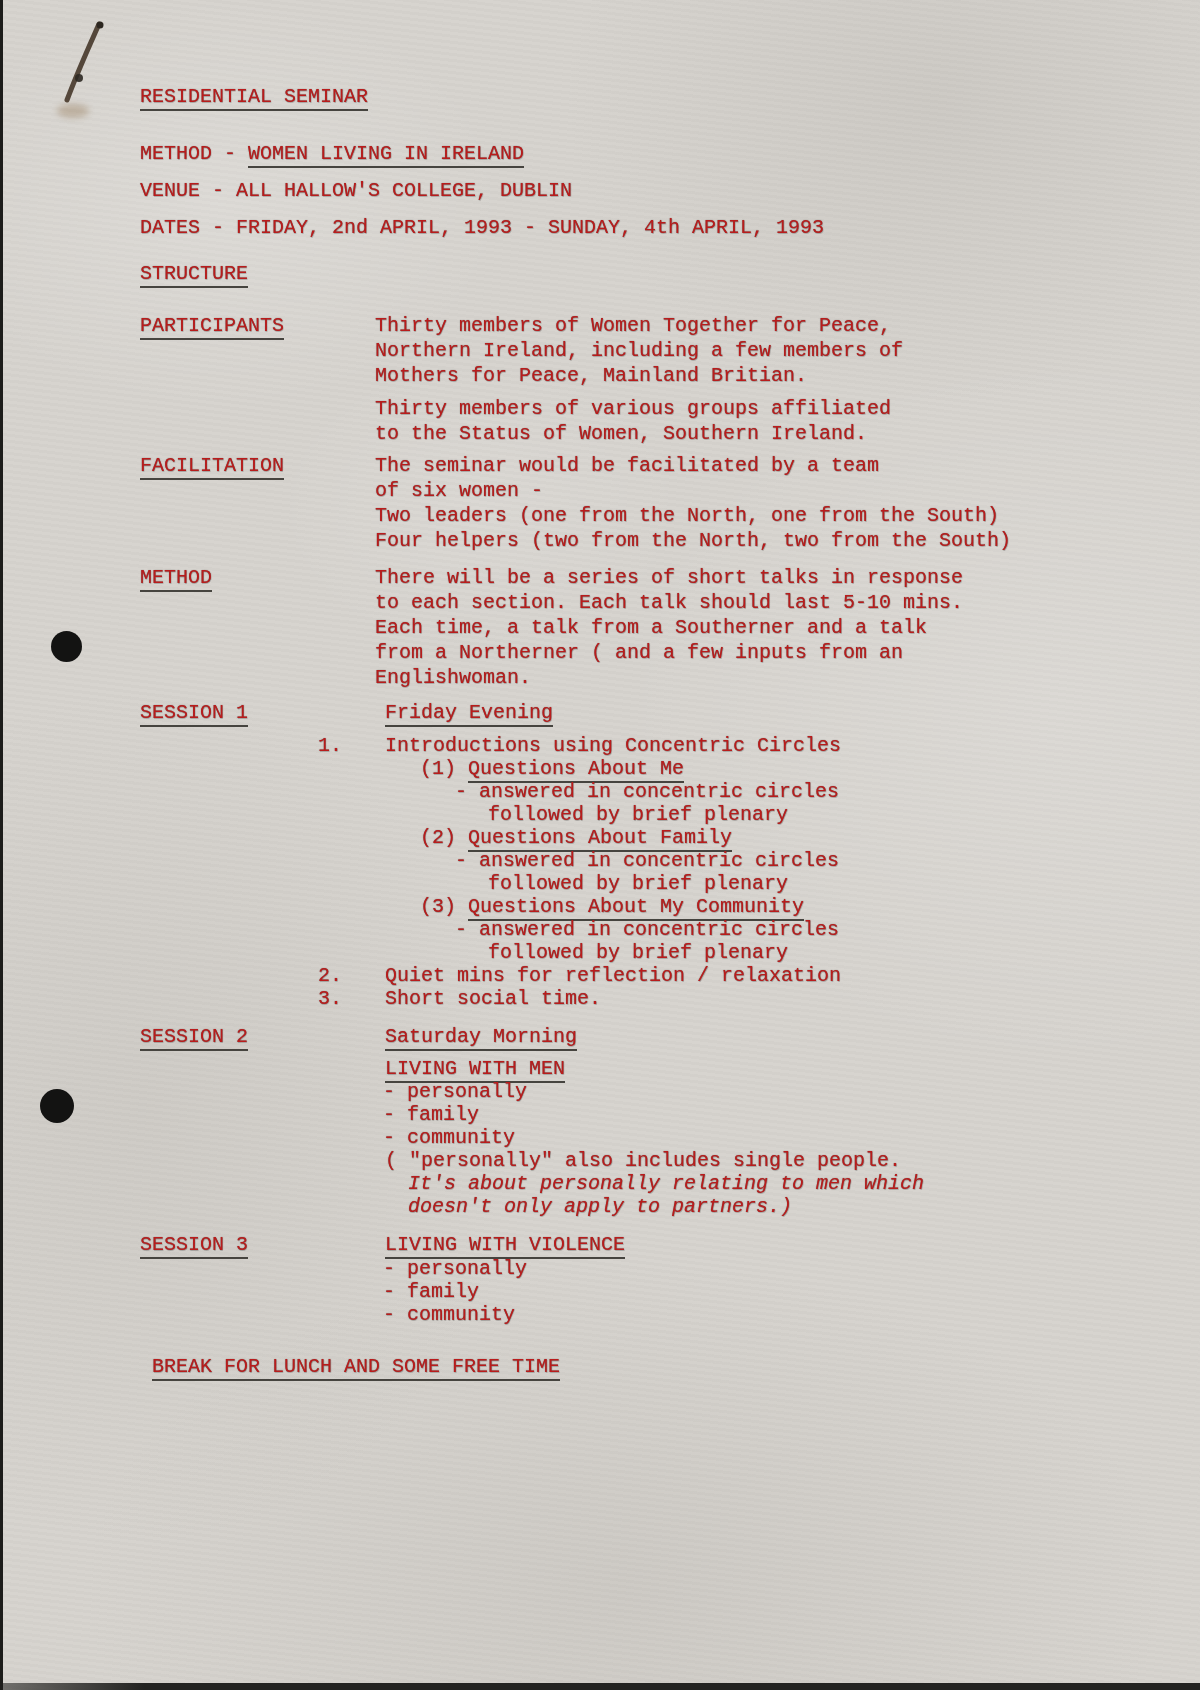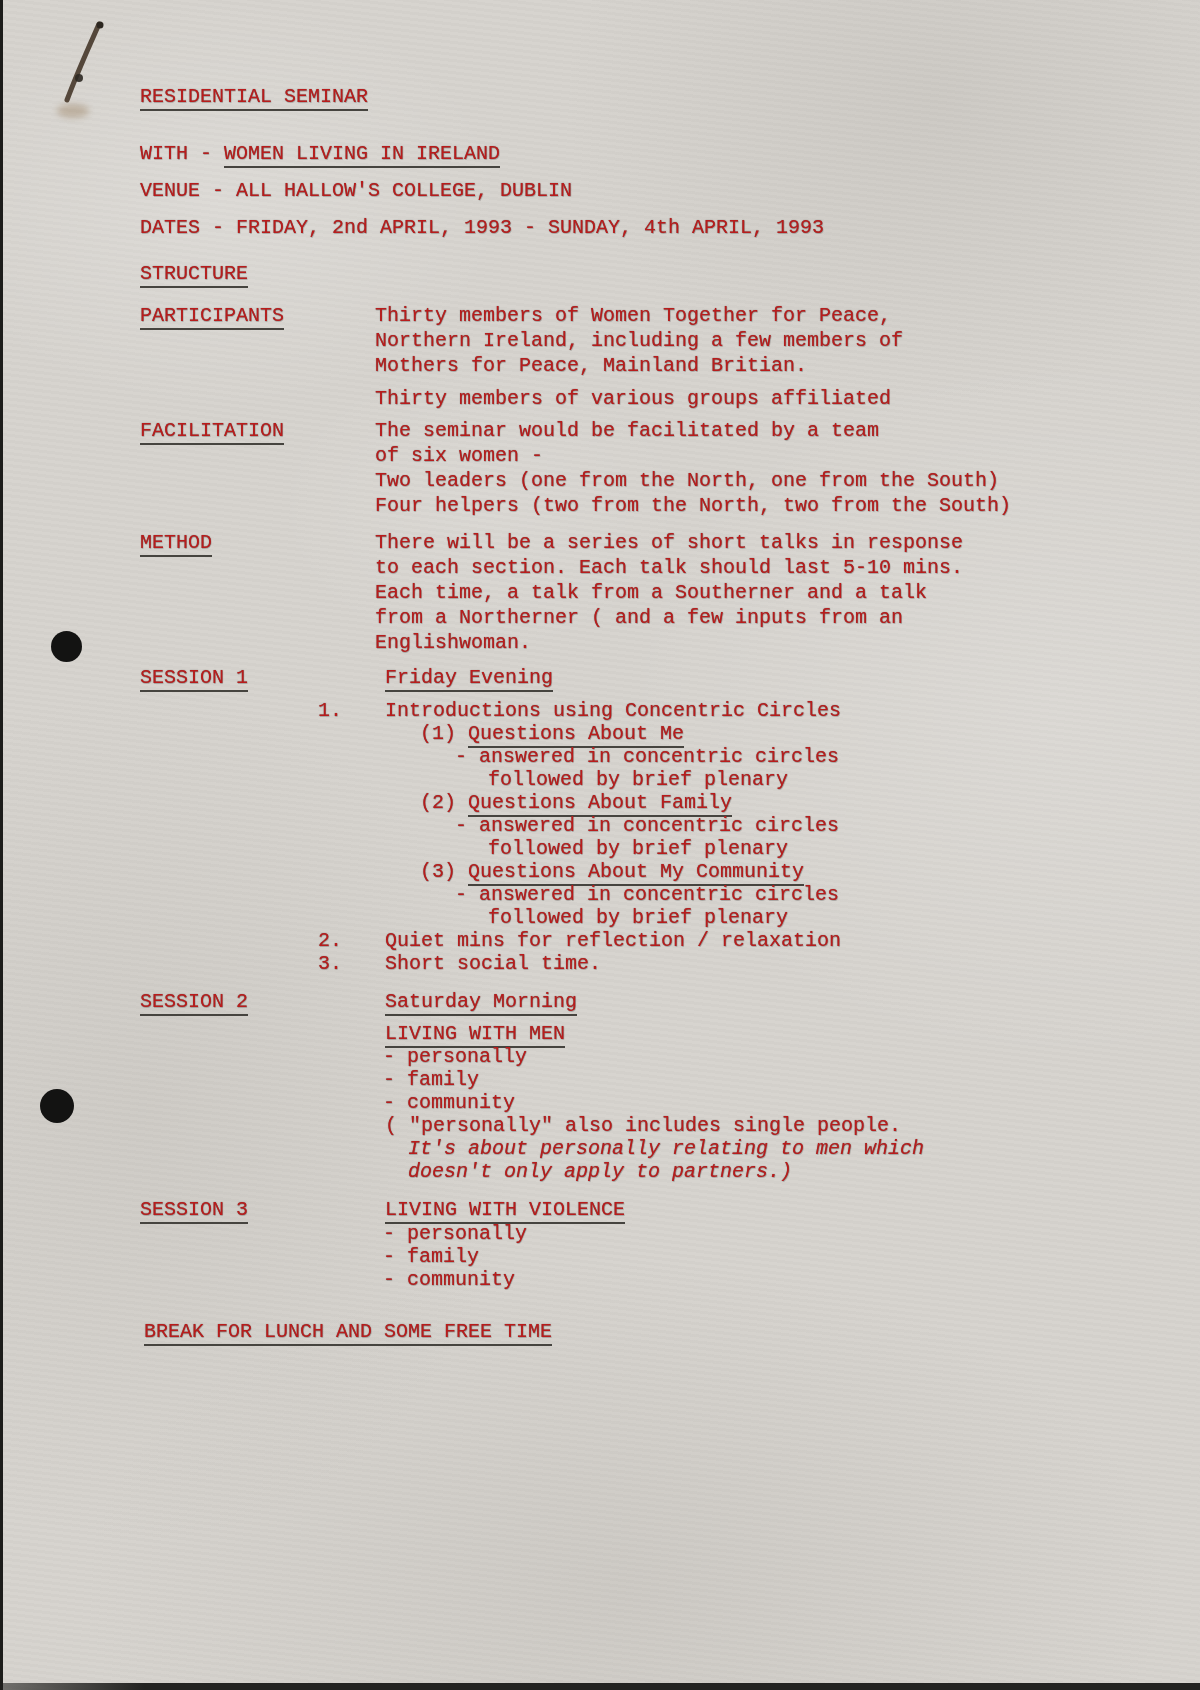--- a/index.html
+++ b/index.html
@@ -22,39 +22,39 @@
     text-shadow:0 0 1px rgba(63,61,57,.75), .6px .6px 0 rgba(63,61,57,.22);
   }
   .ul { border-bottom:2px solid #46443f; padding-bottom:1px; }
   .line { white-space:pre; }
   .theme   { margin-top:32px; }
   .mt-v    { margin-top:12px; }
   .structure { margin-top:21px; }
   .row { display:flex; }
   .lbl { flex:0 0 235px; }
   .rcol { flex:1; }
-  .sec-participants { margin-top:17px; }
+  .sec-participants { margin-top:27px; }
   .para2 { margin-top:8px; }
   .sec-facilitation { margin-top:7px; }
   .sec-method { margin-top:12px; }
   .sec-session1 { margin-top:10px; }
   .indent10 { padding-left:10px; }
   .list1 { margin-top:9px; margin-left:178px; line-height:23px; }
   .numrow { display:flex; }
   .num { flex:0 0 67px; }
   .sub  { padding-left:35px; }
   .sub2 { padding-left:70px; }
   .sub3 { padding-left:103px; }
   .sec-session2 { margin-top:14px; }
   .sec-session3 { margin-top:14px; }
   .topic { margin-top:8px; padding-left:10px; line-height:23px; }
   .bullet { padding-left:8px; line-height:23px; }
   .note0 { padding-left:10px; line-height:23px; }
   .noteX { padding-left:33px; line-height:23px;font-style:italic; }
-  .break-row { margin-top:28px; margin-left:4px; }
+  .break-row { margin-top:28px; margin-left:12px; }
   
   .punch { position:absolute; border-radius:50%; background:#131312; }
   .punch-1 { left:51px; top:631px;  width:31px; height:31px; }
   .punch-2 { left:40px; top:1089px; width:34px; height:34px; }
   .edge-left   { position:absolute; left:0; top:0; width:3px; height:1690px; background:#1c1c1a; }
   .edge-bottom { position:absolute; left:0; top:1683px; width:1200px; height:7px;
                  background:linear-gradient(to right, rgba(30,30,28,.55), #232321 12%, #232321); }
   .pen-mark { position:absolute; left:45px; top:16px; }
 </style>
 </head>
@@ -71,36 +71,37 @@
 
   <div class="punch punch-1"></div>
   <div class="punch punch-2"></div>
   <div class="edge-left"></div>
   <div class="edge-bottom"></div>
 
   <div class="content">
 
     <div class="line"><span class="ul">RESIDENTIAL SEMINAR</span></div>
 
-    <div class="line theme"><span>WITH - </span><span class="ul">WOMEN LIVING IN IRELAND</span></div>
+    <div class="line theme"><span>METHOD - </span><span class="ul">WOMEN LIVING IN IRELAND</span></div>
 
     <div class="line mt-v">VENUE - ALL HALLOW'S COLLEGE, DUBLIN</div>
 
     <div class="line mt-v">DATES - FRIDAY, 2nd APRIL, 1993 - SUNDAY, 4th APRIL, 1993</div>
 
     <div class="line structure"><span class="ul">STRUCTURE</span></div>
 
     <div class="row sec-participants">
       <div class="lbl"><span class="ul">PARTICIPANTS</span></div>
       <div class="rcol">
         <div class="line">Thirty members of Women Together for Peace,</div>
         <div class="line">Northern Ireland, including a few members of</div>
         <div class="line">Mothers for Peace, Mainland Britian.</div>
         <div class="para2">
           <div class="line">Thirty members of various groups affiliated</div>
+          <div class="line">to the Status of Women, Southern Ireland.</div>
         </div>
       </div>
     </div>
 
     <div class="row sec-facilitation">
       <div class="lbl"><span class="ul">FACILITATION</span></div>
       <div class="rcol">
         <div class="line">The seminar would be facilitated by a team</div>
         <div class="line">of six women -</div>
         <div class="line">Two leaders (one from the North, one from the South)</div>

